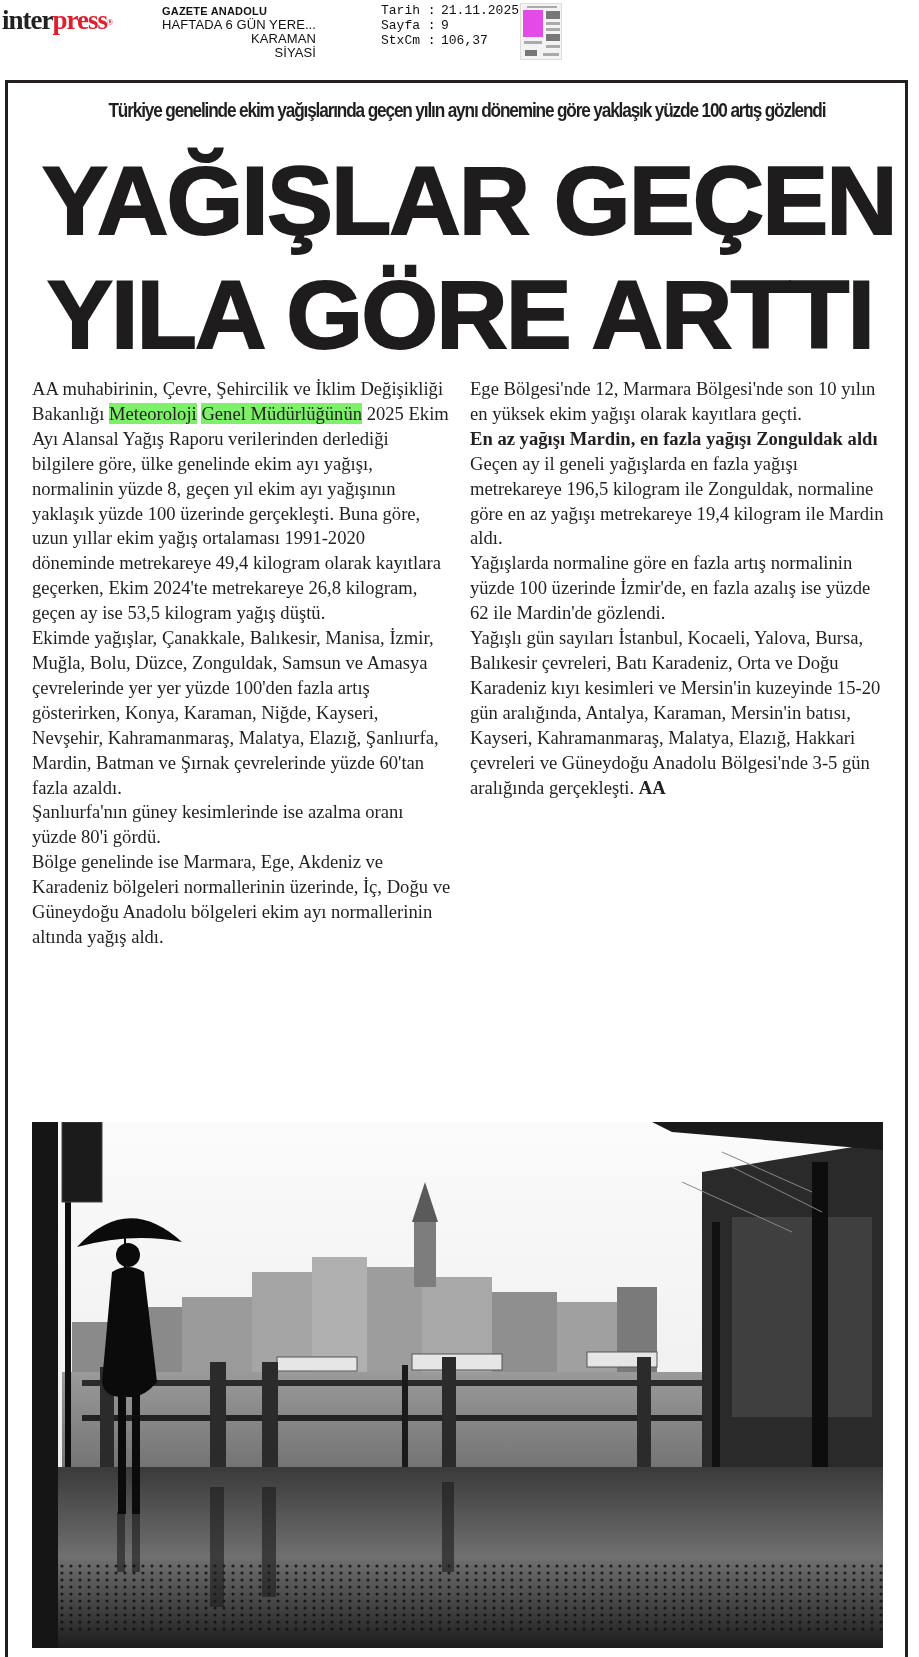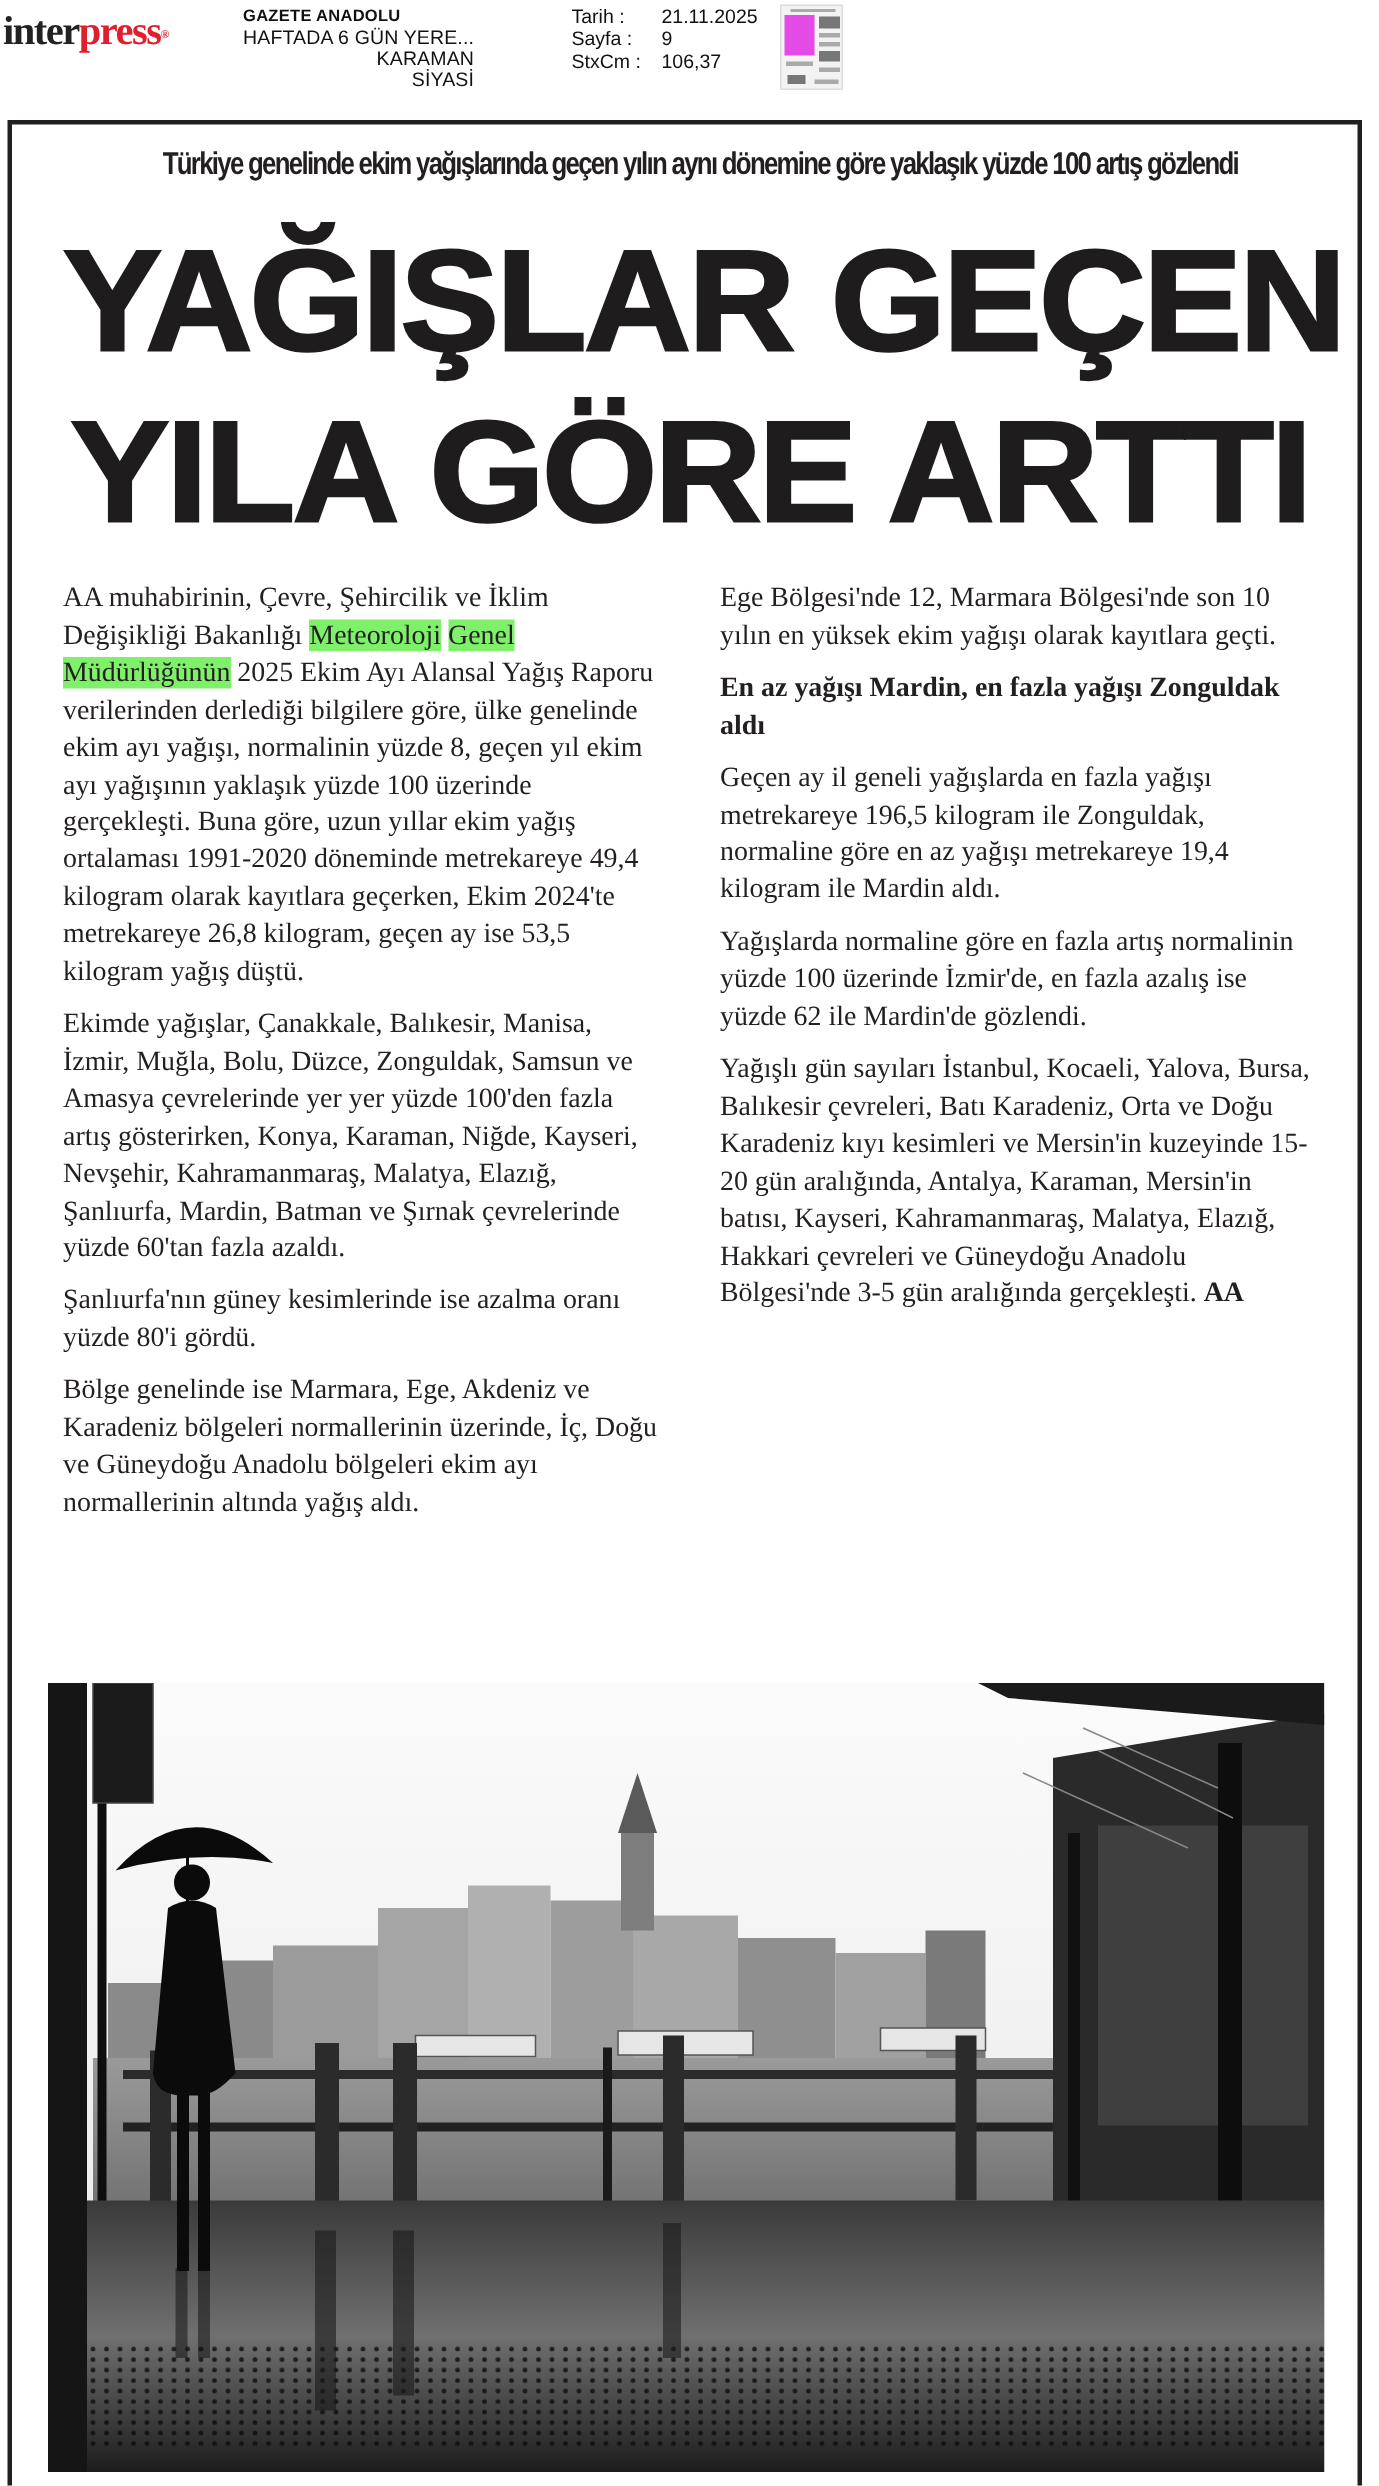--- a/index.html
+++ b/index.html
@@ -9,42 +9,42 @@
   
   .logo { position: absolute; left: 2px; top: 5px; font-family: Liberation Serif, serif; font-weight: bold; font-size: 27px; letter-spacing: -1px; line-height: 30px; }
   .logo .a { color: #222; }
   .logo .b { color: #e01f2d; }
   .logo .reg { font-size: 8px; color: #e01f2d; vertical-align: top; position: relative; top: 3px; }
 
   .pubinfo { position: absolute; left: 162px; top: 4px; font-family: "Liberation Sans", sans-serif; color: #111; }
   .pubinfo .pubname { font-size: 11px; font-weight: bold; line-height: 14px; letter-spacing: 0.2px; }
   .pubinfo .line { font-size: 13px; line-height: 14px; letter-spacing: 0.1px; text-align: right; }
 
-  .meta { position: absolute; left: 381px; top: 3px; font-family: Liberation Sans, sans-serif; font-size: 13px; line-height: 15px; color: #111; }
+  .meta { position: absolute; left: 381px; top: 3px; font-family: Liberation Mono, monospace; font-size: 13px; line-height: 15px; color: #111; }
   .meta .row { display: flex; }
   .meta .k { width: 60px; }
 
   .thumb { position: absolute; left: 520px; top: 3px; width: 42px; height: 57px; border: 1px solid #ddd; background: #f3f3f3; overflow: hidden; }
   .thumb .mag { position: absolute; left: 2px; top: 6px; width: 20px; height: 27px; background: #e44be6; }
   .thumb .l { position: absolute; height: 3px; background: #aaa; }
   .thumb .img { position: absolute; background: #777; }
 
   
   .frame { position: absolute; left: 5px; top: 80px; width: 903px; height: 1590px; border: 3px solid #231f20; }
 
   .kicker { position: absolute; left: 32px; top: 98px; width: 850px; text-align: center; font-family: "Liberation Sans", sans-serif; font-weight: bold; font-size: 21px; letter-spacing: -1.4px; transform: scaleX(0.82); transform-origin: center; white-space: nowrap; color: #231f20; }
 
   .headline { position: absolute; left: 20px; width: 880px; text-align: center; font-family: "Liberation Sans", sans-serif; font-weight: 900; color: #1e1c1d; white-space: nowrap; transform-origin: center; }
   .h1 { top: 146px; font-size: 104px; line-height: 110px; letter-spacing: -2px; transform: scaleX(0.95) scaleY(0.92); -webkit-text-stroke: 2px #1e1c1d; }
   .h2 { top: 260px; font-size: 104px; line-height: 110px; letter-spacing: -2px; transform: scaleX(0.95) scaleY(0.92); -webkit-text-stroke: 2px #1e1c1d; }
 
   .col { position: absolute; top: 377px; width: 420px; font-size: 18.6px; line-height: 24.9px; color: #231f20; }
   .col.left { left: 32px; }
   .col.right { left: 470px; width: 420px; }
-  .col p { margin: 10px; }
+  .col p { margin: 0; }
   .hl { background: #7ef06a; }
   .col .sub { font-weight: bold; }
   .col .sig { font-weight: bold; }
 
   
   .photo { position: absolute; left: 32px; top: 1122px; width: 851px; height: 526px; overflow: hidden; background: #f2f2f2; }
   .photo svg { display: block; }
 </style>
 </head>
 <body>

